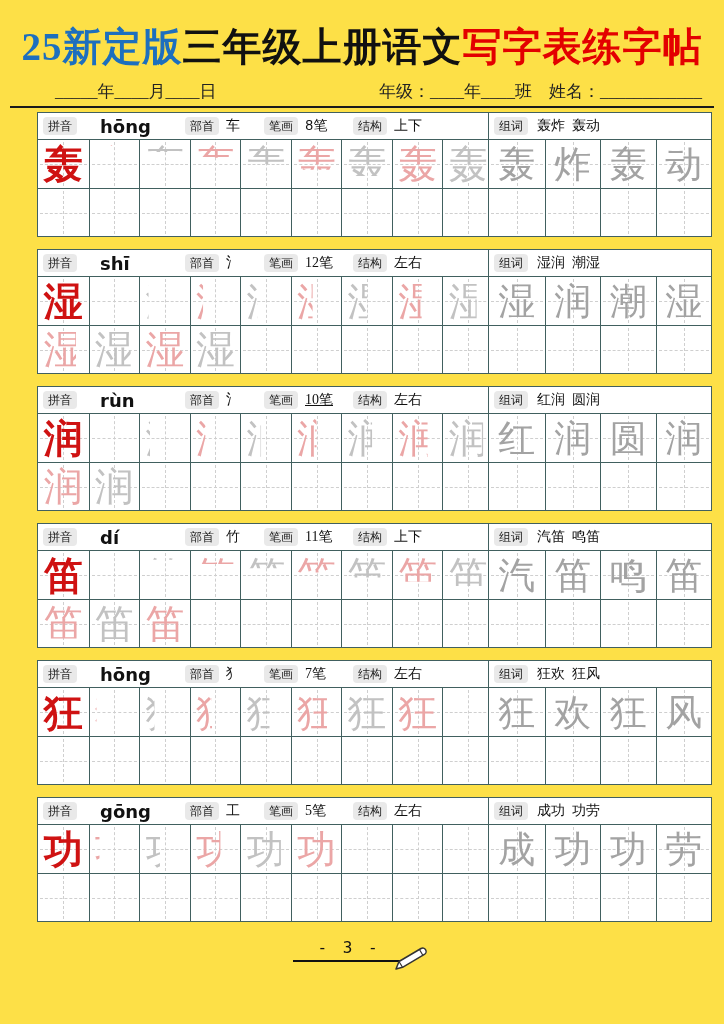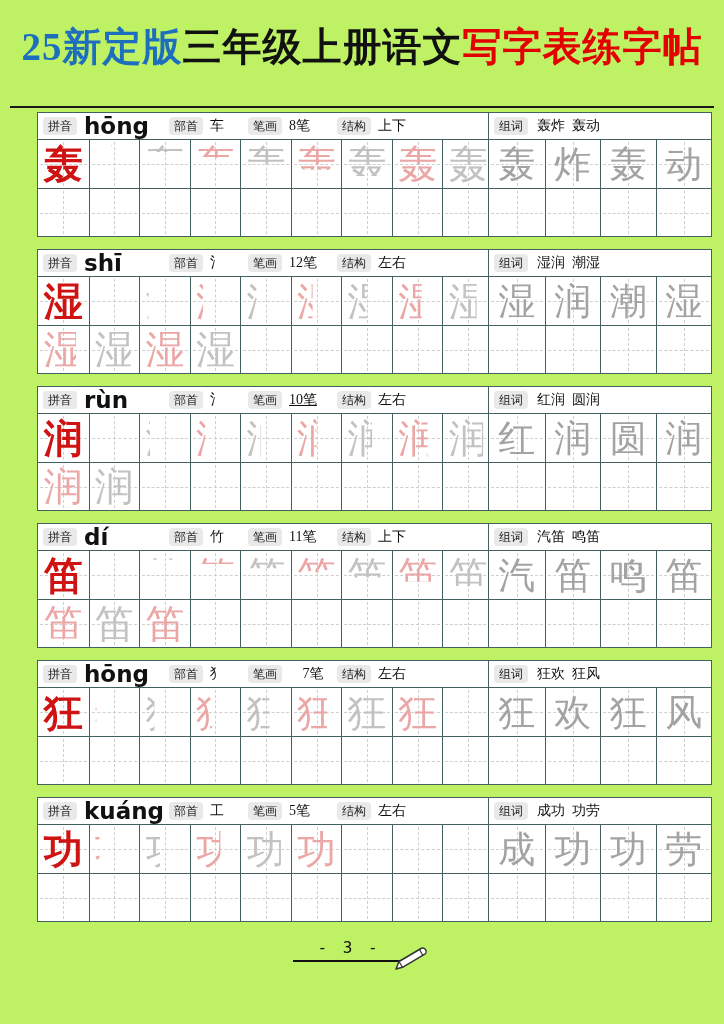--- a/index.html
+++ b/index.html
@@ -1,38 +1,38 @@
 <!DOCTYPE html>
 <html><head>
 <meta charset="utf-8">
 <style>
   html,body{margin:0;padding:0;background:#fff;}
-  .page{position:relative;width:724px;height:1024px;background:#bef264;overflow:hidden;
+  .page{position:relative;width:724px;height:1024px;background:#fde047;overflow:hidden;
         font-family:"Liberation Serif", serif;
         --bd:#41605f; --red:#cf1212; --pink:#eba6a6; --gray:#c2c2c2; --wgray:#a3a3a3; --pill:#e9e9e9;}
   
   .title{position:absolute;top:20px;left:0;width:100%;text-align:center;
          font-size:39px;font-weight:bold;letter-spacing:1px;white-space:nowrap;}
   .title .t-blue{color:var(--title-blue,#1d6fbe);}
   .title .t-black{color:#111;}
   .title .t-red{color:var(--title-red,#e30000);}
   
   .header-row{position:absolute;top:80px;left:55px;right:22px;display:flex;
               justify-content:space-between;font-size:17px;color:#222;white-space:pre;}
   .top-rule{position:absolute;top:106px;left:10px;right:10px;border-top:2px solid #1a1a1a;}
   
   .lblock,.rblock{position:absolute;border:1.5px solid var(--bd);background:#fff;box-sizing:border-box;}
   .lblock{left:37px;width:457px;}
   .rblock{left:488px;width:224px;}
   .info-row{height:27px;display:flex;align-items:center;padding:0 5px;
             border-bottom:1.5px solid var(--bd);box-sizing:border-box;}
   .pill{background:var(--pill);border-radius:4px;padding:1px 5px;font-size:12px;color:#222;
         line-height:1.4;white-space:nowrap;flex:none;}
-  .pinyin-v{font-family:"DejaVu Sans", sans-serif;font-size:23px;font-weight:600;color:#111;
-            margin-left:7px;width:85px;flex:none;}
+  .pinyin-v{font-family:"DejaVu Sans", sans-serif;font-size:18px;font-weight:600;color:#111;
+            margin-left:23px;width:85px;flex:none;}
   .small-v{font-size:14px;color:#111;margin-left:7px;flex:none;}
   .words-v{font-size:14px;color:#111;margin-left:9px;white-space:pre;}
   
   .pgrid{display:grid;}
   .pgrid.g9{grid-template-columns:repeat(9,1fr);}
   .pgrid.g4{grid-template-columns:repeat(4,1fr);}
   .cell{position:relative;height:48px;box-sizing:border-box;border-left:1px solid var(--bd);
         border-top:1px solid var(--bd);}
   .cell.c0{border-left:none;}
   .cell.r0{border-top:none;}
@@ -55,32 +55,34 @@
 </head>
 <body>
 
 <div class="page" style="--red: #cf1212; --pink: #eba6a6; --gray: #c2c2c2; --wgray: #a3a3a3; --bd: #41605f; --pill: #e9e9e9; --title-blue: #1d6fbe; --title-red: #e30000;">
 
   <div class="title">
     <span class="t-blue">25新定版</span><span class="t-black">三年级上册语文</span><span class="t-red">写字表练字帖</span>
   </div>
 
   <div class="header-row">
+    <span>_____年____月____日</span>
+    <span>年级：____年____班　姓名：____________</span>
   </div>
   <div class="top-rule"></div>
 
   <div id="blocks">
       <div class="lblock" style="top: 112px;">
         <div class="info-row">
           <span class="pill">拼音</span>
           <span class="pinyin-v">hōng</span>
           <span class="pill">部首</span>
           <span class="small-v" style="width: 38px;">车</span>
           <span class="pill">笔画</span>
-          <span class="small-v" style="width: 48px;">8笔</span>
+          <span class="small-v" style="width: 48px; font-family: Liberation Mono, monospace;">8笔</span>
           <span class="pill">结构</span>
           <span class="small-v">上下</span>
         </div>
         <div class="pgrid g9">
           <div class="cell c0 r0">
             <div class="glyph model">轰</div>
           </div>
           <div class="cell r0">
             <div class="glyph step pink" style="clip-path: inset(0px 0px 88%);">轰</div>
           </div>
@@ -380,21 +382,21 @@
           <div class="cell"></div>
         </div>
       </div>
       <div class="lblock" style="top: 660px;">
         <div class="info-row">
           <span class="pill">拼音</span>
           <span class="pinyin-v">hōng</span>
           <span class="pill">部首</span>
           <span class="small-v" style="width: 38px;">犭</span>
           <span class="pill">笔画</span>
-          <span class="small-v" style="width: 48px; text-align: center;">7笔</span>
+          <span class="small-v" style="width: 48px;">7笔</span>
           <span class="pill">结构</span>
           <span class="small-v">左右</span>
         </div>
         <div class="pgrid g9">
           <div class="cell c0 r0">
             <div class="glyph model">狂</div>
           </div>
           <div class="cell r0">
             <div class="glyph step pink" style="clip-path: inset(0px 86% 0px 0px);">狂</div>
           </div>
@@ -448,21 +450,21 @@
           </div>
           <div class="cell c0"></div>
           <div class="cell"></div>
           <div class="cell"></div>
           <div class="cell"></div>
         </div>
       </div>
       <div class="lblock" style="top: 797px;">
         <div class="info-row">
           <span class="pill">拼音</span>
-          <span class="pinyin-v">kuáng</span>
+          <span class="pinyin-v">gōng</span>
           <span class="pill">部首</span>
           <span class="small-v" style="width: 38px;">工</span>
           <span class="pill">笔画</span>
           <span class="small-v" style="width: 48px;">5笔</span>
           <span class="pill">结构</span>
           <span class="small-v">左右</span>
         </div>
         <div class="pgrid g9">
           <div class="cell c0 r0">
             <div class="glyph model">功</div>

